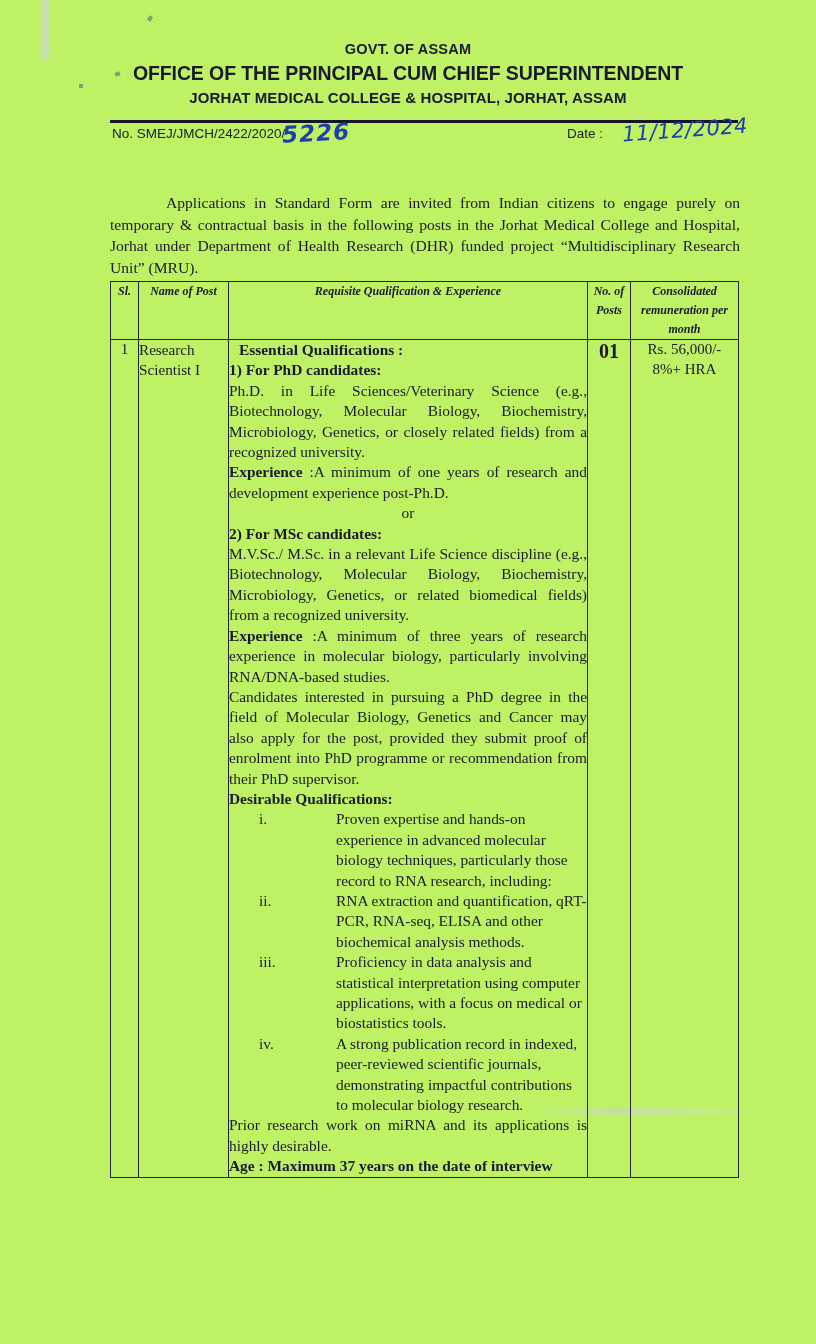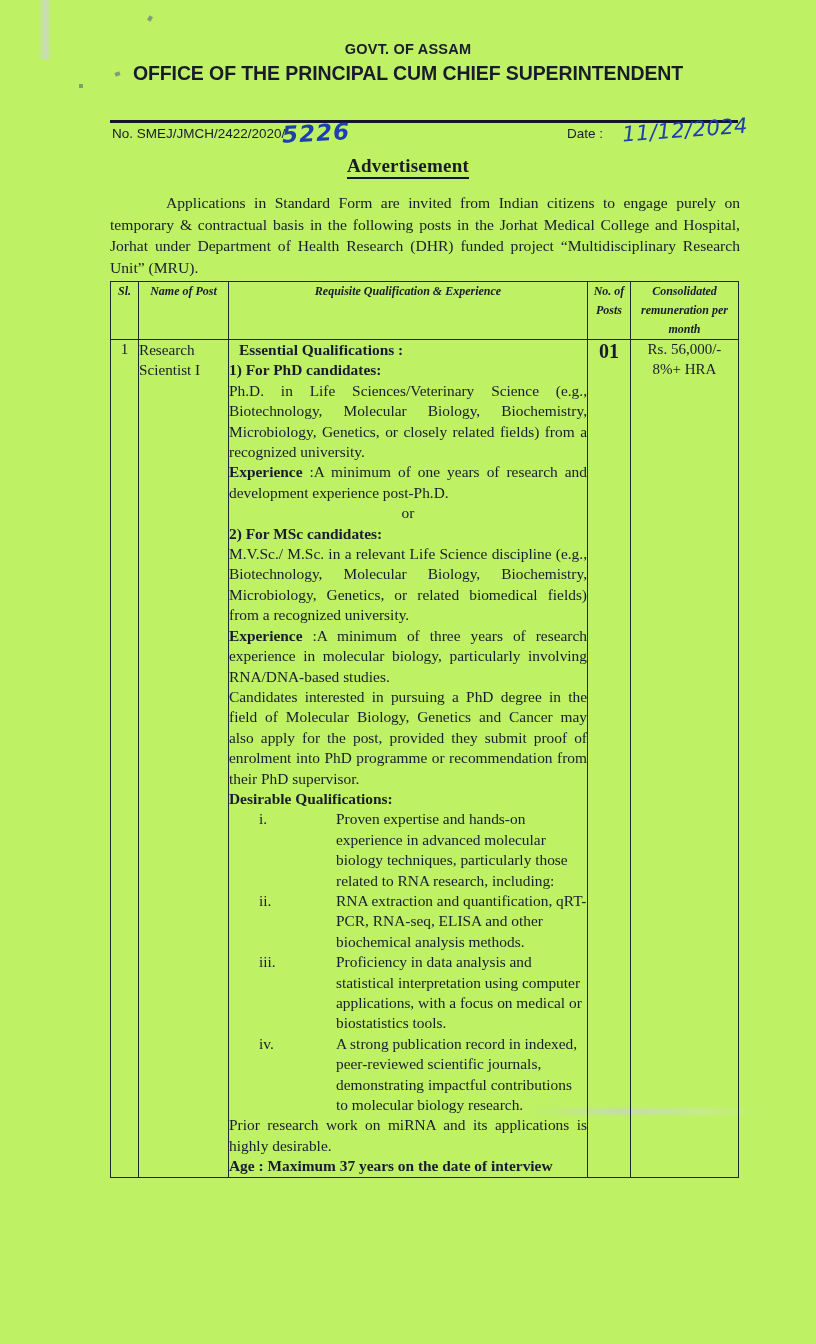--- a/index.html
+++ b/index.html
@@ -274,34 +274,32 @@
 
   <div class="scan-edge"></div>
   <div class="speck" style="left:148px;top:16px;width:4px;height:5px;transform:rotate(30deg);"></div>
   <div class="speck" style="left:115px;top:72px;width:5px;height:4px;transform:rotate(-20deg);"></div>
   <div class="speck" style="left:79px;top:84px;width:4px;height:4px;"></div>
   <div class="smudge"></div>
 
   <div class="letterhead">
     <div class="lh-line1">GOVT. OF ASSAM</div>
     <div class="lh-line2">OFFICE OF THE PRINCIPAL CUM CHIEF SUPERINTENDENT</div>
+    <div class="lh-line3">JORHAT MEDICAL COLLEGE &amp; HOSPITAL, JORHAT, ASSAM</div>
   </div>
 
   <div class="rule"></div>
 
   <div class="refline">
     <span class="ref-no">No. SMEJ/JMCH/2422/2020/</span>
     <span class="ref-hand">5226</span>
     <span class="date-label">Date :</span>
     <span class="date-hand">11/12/2024</span>
   </div>
 
-  <div class="adv-heading">
-    <span>Advertisement</span>
-  </div>
 
   <div class="intro">Applications in Standard Form are invited from Indian citizens to engage purely on temporary &amp; contractual basis in the following posts in the Jorhat Medical College and Hospital, Jorhat under Department of Health Research (DHR) funded project “Multidisciplinary Research Unit” (MRU).</div>
 
   <table class="tbl">
     <colgroup>
       <col class="c-sl">
         <col class="c-post">
         <col class="c-req">
         <col class="c-num">
         <col class="c-rem">
@@ -326,21 +324,21 @@
           <div class="q-para"><b class="inl">Experience</b><span> :A minimum of one years of research and development experience post-Ph.D.</span></div>
           <div class="q-or">or</div>
           <div class="q-sub">2) For MSc candidates:</div>
           <div class="q-para">M.V.Sc./ M.Sc. in a relevant Life Science discipline (e.g., Biotechnology, Molecular Biology, Biochemistry, Microbiology, Genetics, or related biomedical fields) from a recognized university.</div>
           <div class="q-para"><b class="inl">Experience</b><span> :A minimum of three years of research experience in molecular biology, particularly involving RNA/DNA-based studies.</span></div>
           <div class="q-para">Candidates interested in pursuing a PhD degree in the field of Molecular Biology, Genetics and Cancer may also apply for the post, provided they submit proof of enrolment into PhD programme or recommendation from their PhD supervisor.</div>
           <div class="q-sub">Desirable Qualifications:</div>
           <ul class="q-list">
             <li>
               <span class="rn">i.</span>
-              <span>Proven expertise and hands-on experience in advanced molecular biology techniques, particularly those related to RNA research, including:</span>
+              <span>Proven expertise and hands-on experience in advanced molecular biology techniques, particularly those record to RNA research, including:</span>
             </li>
             <li>
               <span class="rn">ii.</span>
               <span>RNA extraction and quantification, qRT-PCR, RNA-seq, ELISA and other biochemical analysis methods.</span>
             </li>
             <li>
               <span class="rn">iii.</span>
               <span>Proficiency in data analysis and statistical interpretation using computer applications, with a focus on medical or biostatistics tools.</span>
             </li>
             <li>

